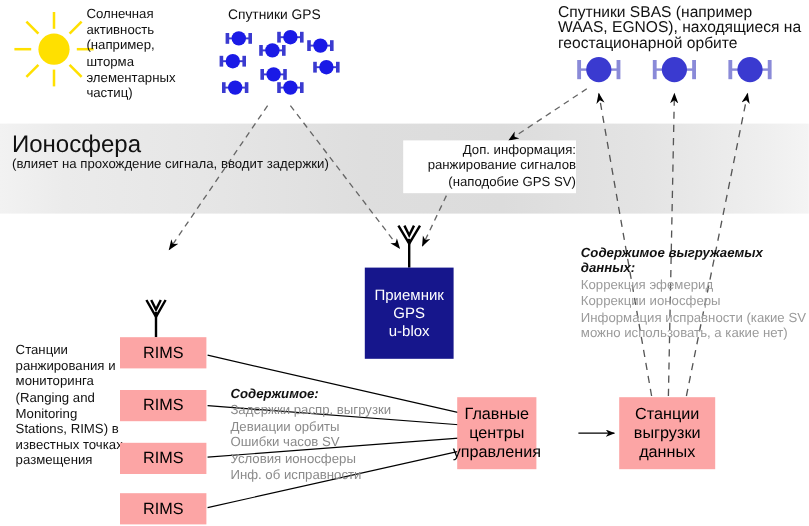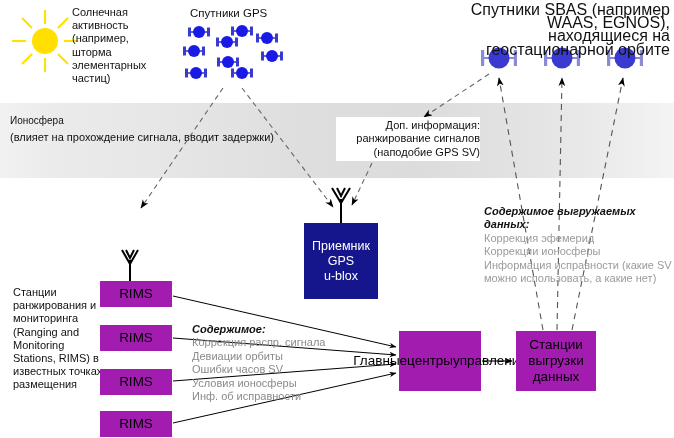--- a/index.html
+++ b/index.html
@@ -13,46 +13,46 @@
 
   
   .iono-band{
     position:absolute;left:0;top:103px;width:674px;height:75px;
     background:linear-gradient(to right,#f2f2f2 0%,#ebebeb 8%,#e6e6e6 25%,#dedede 45%,#dcdcdc 62%,#e4e4e4 80%,#efefef 95%,#f4f4f4 100%);
   }
   .iono-text{
     position:absolute;left:10px;top:112px;width:300px;
     color:#111;
   }
-  .iono-title{font-size:10px;line-height:18px;}
+  .iono-title{font-size:20px;line-height:18px;}
   .iono-sub{font-size:11px;line-height:13.5px;margin-top:1px;}
 
   
   .txt{position:absolute;color:#111;}
   .lbl-sun{left:72px;top:6px;width:64px;font-size:11px;line-height:13.2px;}
   .lbl-gps{left:190px;top:7px;font-size:11.5px;line-height:13px;white-space:nowrap;}
-  .lbl-sbas{left:465px;top:3px;width:205px;font-size:16px;line-height:13.2px;text-align:right;}
+  .lbl-sbas{left:465px;top:3px;width:205px;font-size:13px;line-height:13.2px;text-align:left;}
 
   .lbl-rims-side{left:1px;top:286px;width:96px;font-size:11px;line-height:13.2px;padding-left:12px;}
 
   
   .box{position:absolute;box-sizing:border-box;display:flex;align-items:center;justify-content:center;text-align:center;}
-  .box-light{background:#a21caf;color:#000;font-size:13.5px;line-height:16px;}
+  .box-light{background:#fca5a5;color:#000;font-size:13.5px;line-height:16px;}
   .box-dark{background:#16168c;color:#fff;font-size:12.5px;line-height:15px;}
   .box-white{background:#ffffff;color:#111;font-size:11px;line-height:13.5px;}
 
   .rims1{left:100px;top:281px;width:72px;height:26px;}
   .rims2{left:100px;top:325px;width:72px;height:26px;}
   .rims3{left:100px;top:369px;width:72px;height:26px;}
   .rims4{left:100px;top:411px;width:72px;height:26px;}
 
   .rx{left:304px;top:223px;width:74px;height:76px;flex-direction:column;}
   .rx span{display:block;}
 
-  .ctrl{left:399px;top:331px;width:82px;height:60px;flex-direction:row;}
+  .ctrl{left:381px;top:331px;width:66px;height:60px;flex-direction:column;}
   .upl{left:516px;top:331px;width:80px;height:60px;flex-direction:column;}
   .ctrl span,.upl span{display:block;}
 
   .extra{left:336px;top:117px;width:144px;height:44px;flex-direction:column;align-items:flex-end;}
   .extra span{display:block;}
 
   
   .list{position:absolute;}
   .list .hd{font-size:11px;font-weight:bold;color:#111;line-height:13.4px;font-style:italic;}
   .list .it{font-size:11px;color:#8a8a8a;line-height:13.4px;white-space:nowrap;}
@@ -249,21 +249,21 @@
   </div>
 
   <div class="box box-light upl">
     <span>Станции</span>
     <span>выгрузки</span>
     <span>данных</span>
   </div>
 
   <div class="list list-mid">
     <div class="hd">Содержимое:</div>
-    <div class="it">Коррекция распр. сигнала</div>
+    <div class="it">Задержки распр. выгрузки</div>
     <div class="it">Девиации орбиты</div>
     <div class="it">Ошибки часов SV</div>
     <div class="it">Условия ионосферы</div>
     <div class="it">Инф. об исправности</div>
   </div>
 
   <div class="list list-right">
     <div class="hd">Содержимое выгружаемых данных:</div>
     <div class="it">Коррекция эфемерид</div>
     <div class="it">Коррекции ионосферы</div>

